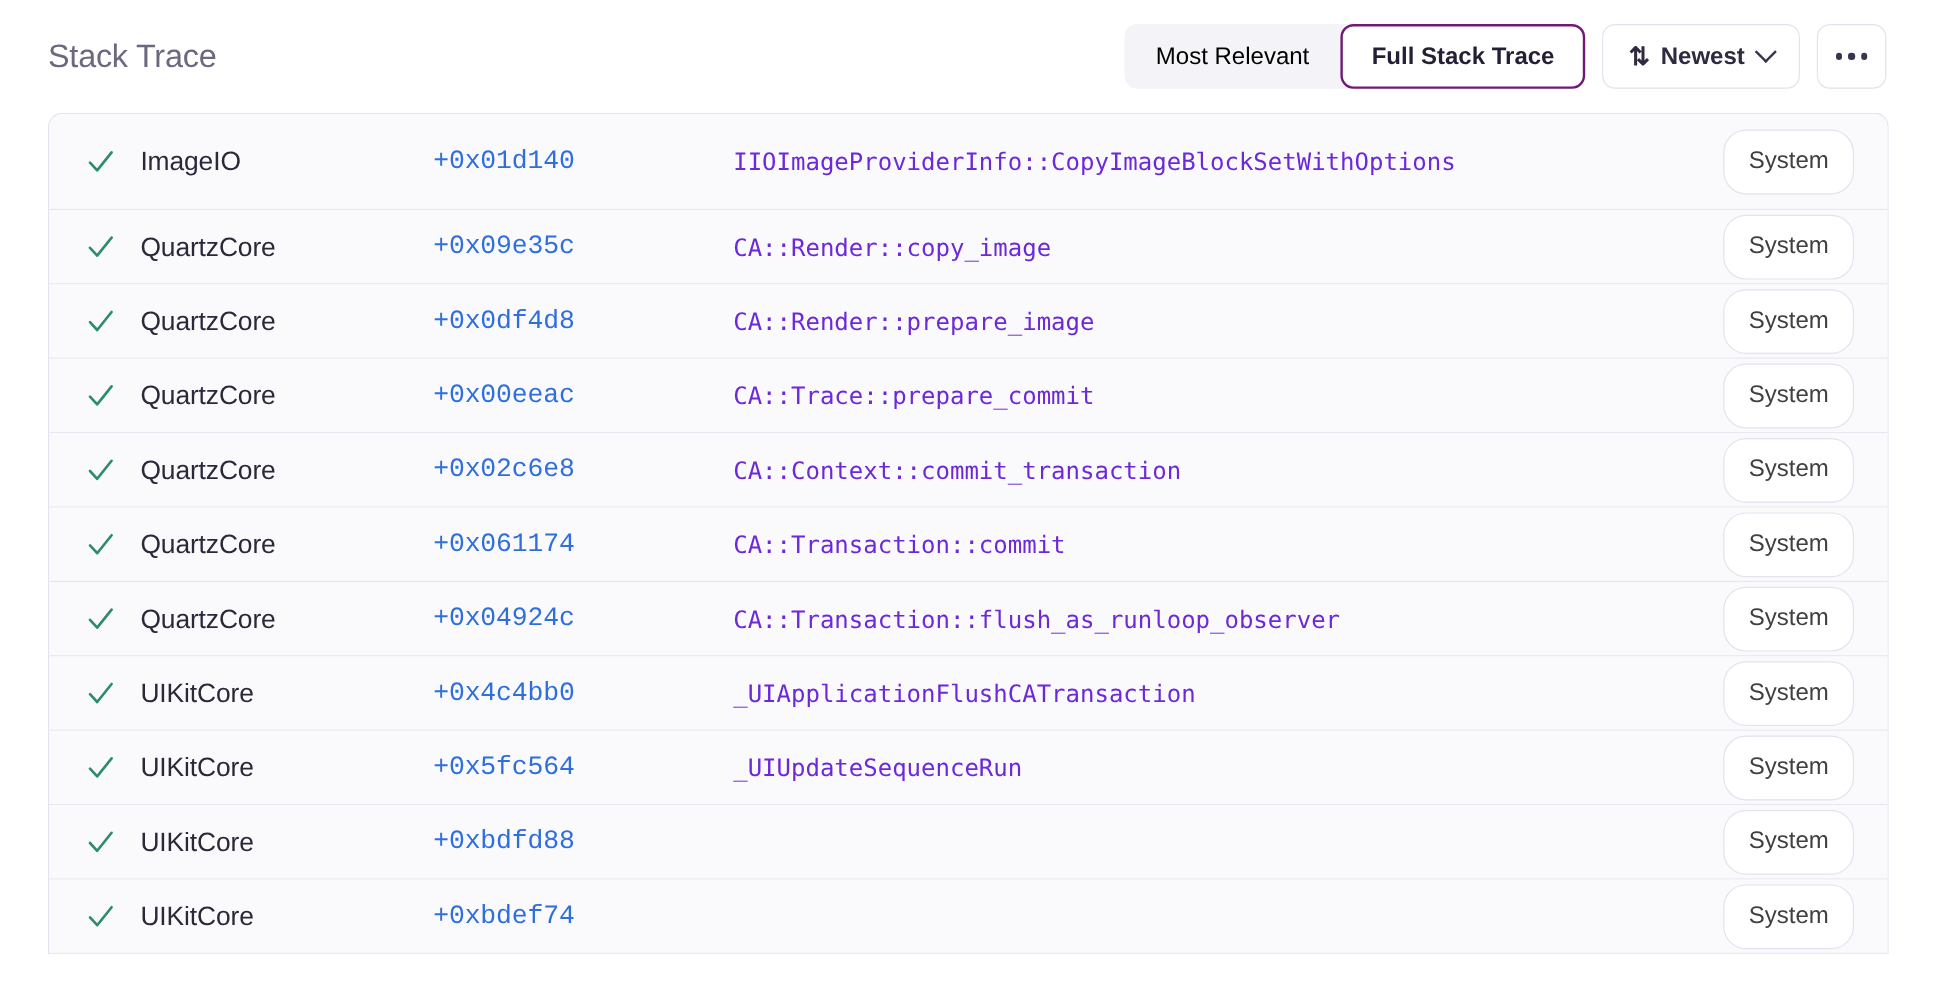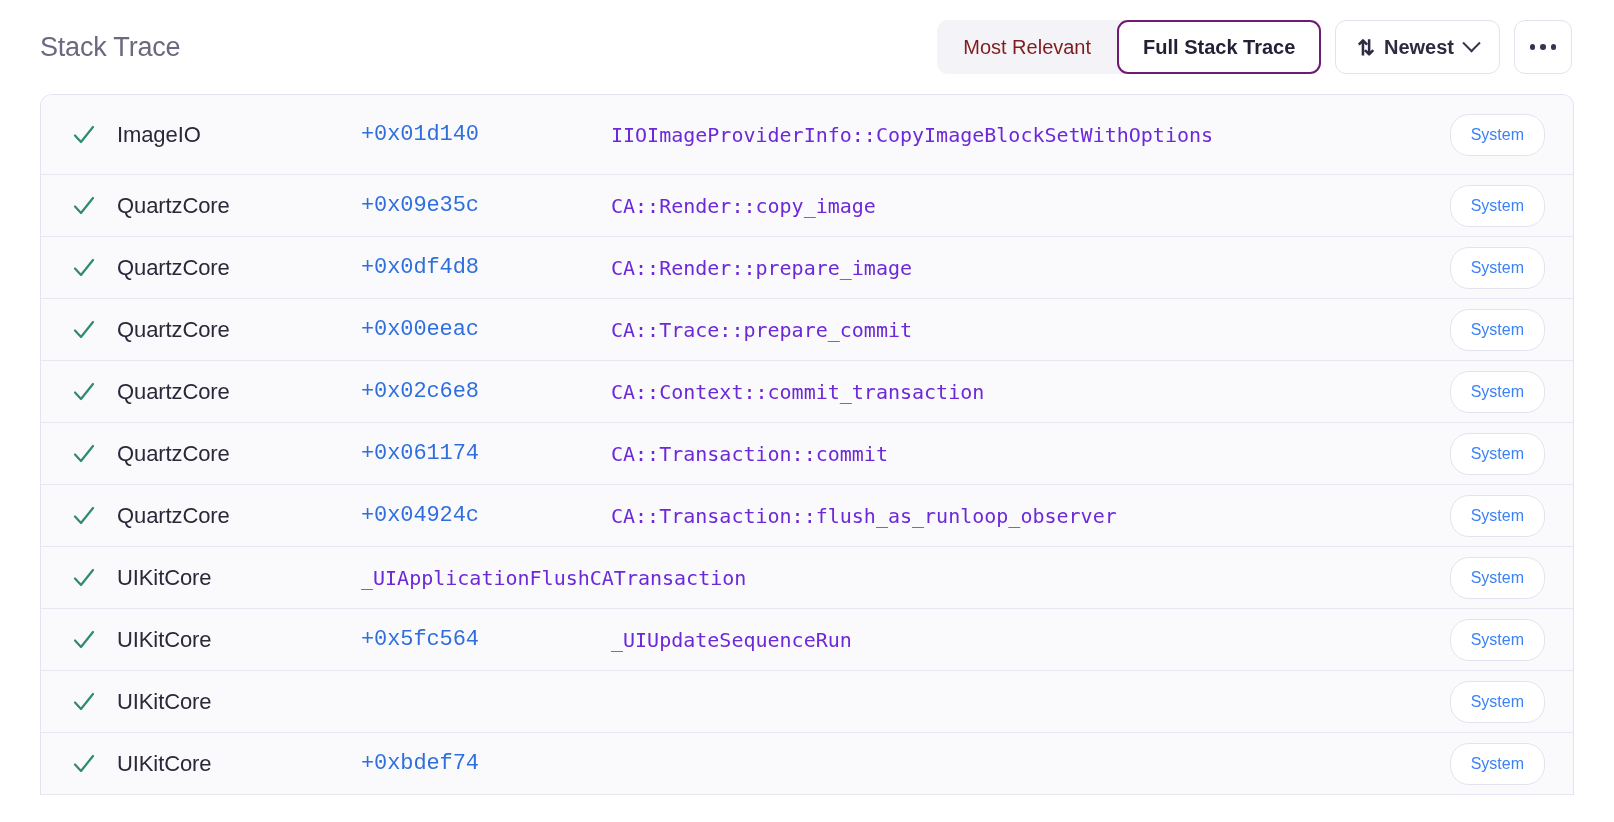--- a/index.html
+++ b/index.html
@@ -55,21 +55,21 @@
     height: 54px;
     padding: 0;
     position: relative;
   }
   .seg-btn {
     height: 54px;
     display: flex;
     align-items: center;
     padding: 0 24px;
     font-size: 20px;
-    color: #7f1d1d;
+    color: #000000;
     border-radius: 11px;
     background: transparent;
     border: 2px solid transparent;
     cursor: pointer;
     white-space: nowrap;
     font-family: "Liberation Sans", sans-serif;
   }
   .seg-btn.active {
     background: #ffffff;
     border: 2px solid #701a75;
@@ -192,27 +192,27 @@
   .col-badge {
     flex: 0 0 auto;
     margin-left: auto;
     padding-right: 28px;
   }
 
   .badge {
     display: inline-flex;
     align-items: center;
     justify-content: center;
-    height: 42px;
+    height: 54px;
     padding: 0 20px;
     border: 1.5px solid #e4e2ee;
     border-radius: 19px;
     background: #ffffff;
-    font-size: 16px;
-    color: #3b82f6;
+    font-size: 20px;
+    color: #404040;
     white-space: nowrap;
   }
 </style>
 </head>
 <body>
 
 <div class="page">
 
   <div class="header">
     <div class="panel-title">Stack Trace</div>
@@ -341,20 +341,21 @@
       </span>
     </div>
 
     <div class="trace-row">
       <span class="check-icon">
         <svg width="26" height="26" viewBox="0 0 26 26">
             <path d="M4 13.5 L10 20 L22 5" fill="none" stroke="currentColor" stroke-width="2.2" stroke-linecap="round" stroke-linejoin="round"></path>
           </svg>
       </span>
       <span class="col-binary">UIKitCore</span>
+      <span class="col-address">+0x4c4bb0</span>
       <span class="col-symbol">_UIApplicationFlushCATransaction</span>
       <span class="col-badge">
         <span class="badge">System</span>
       </span>
     </div>
 
     <div class="trace-row">
       <span class="check-icon">
         <svg width="26" height="26" viewBox="0 0 26 26">
             <path d="M4 13.5 L10 20 L22 5" fill="none" stroke="currentColor" stroke-width="2.2" stroke-linecap="round" stroke-linejoin="round"></path>
@@ -368,20 +369,21 @@
       </span>
     </div>
 
     <div class="trace-row">
       <span class="check-icon">
         <svg width="26" height="26" viewBox="0 0 26 26">
             <path d="M4 13.5 L10 20 L22 5" fill="none" stroke="currentColor" stroke-width="2.2" stroke-linecap="round" stroke-linejoin="round"></path>
           </svg>
       </span>
       <span class="col-binary">UIKitCore</span>
+      <span class="col-address">+0xbdfd88</span>
       <span class="col-badge">
         <span class="badge">System</span>
       </span>
     </div>
 
     <div class="trace-row">
       <span class="check-icon">
         <svg width="26" height="26" viewBox="0 0 26 26">
             <path d="M4 13.5 L10 20 L22 5" fill="none" stroke="currentColor" stroke-width="2.2" stroke-linecap="round" stroke-linejoin="round"></path>
           </svg>

